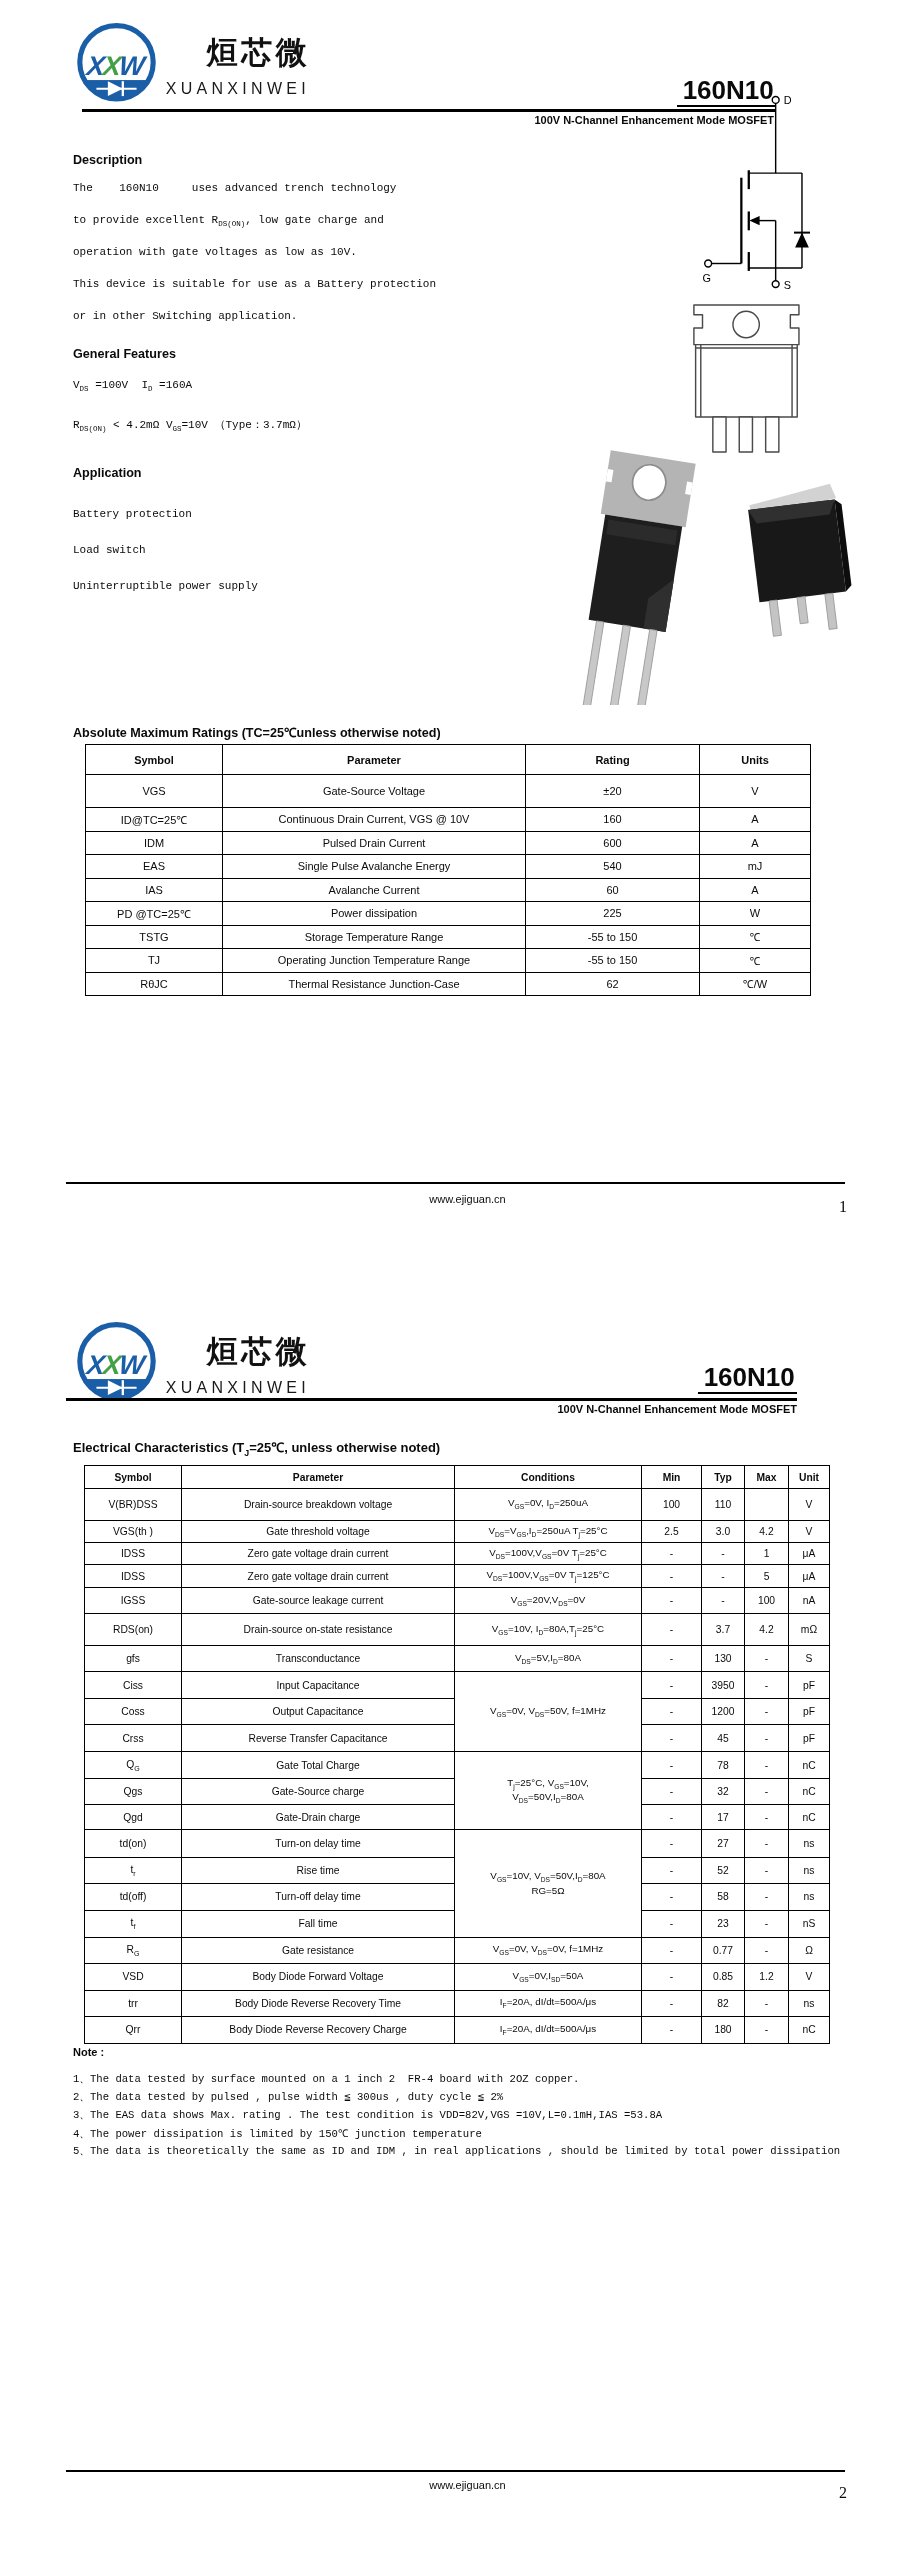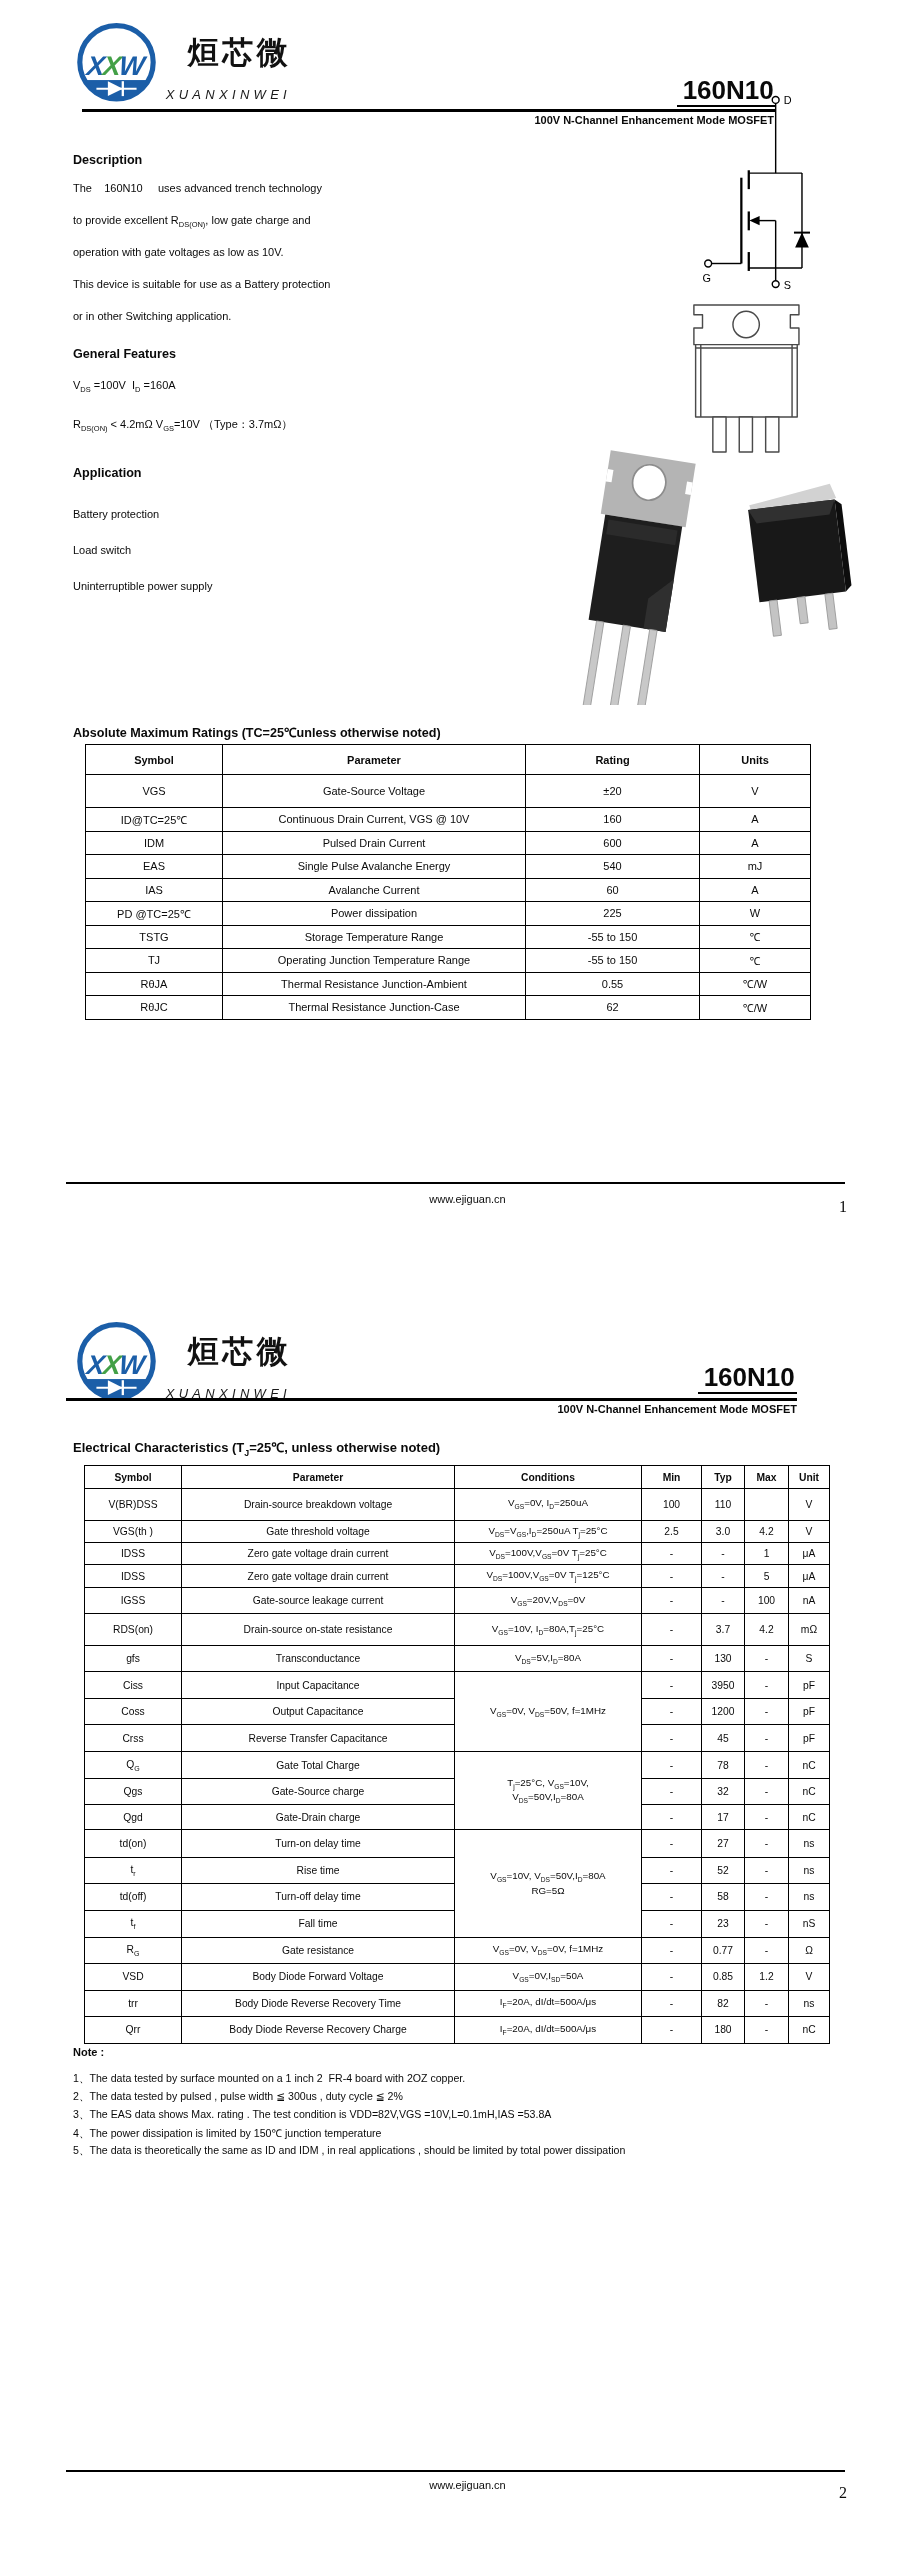--- a/index.html
+++ b/index.html
@@ -5,30 +5,30 @@
   html,body{margin:0;padding:0;background:#ffffff;}
   body{font-family:"Liberation Sans", sans-serif; color:#0a0a0a;}
   #doc{position:relative;width:911px;height:2576px;background:#fff;overflow:hidden;}
   .abs{position:absolute;}
 
   
   .brand{position:absolute;left:73px;display:flex;align-items:flex-start;}
   .brand svg{display:block;}
   .brand-text{margin-left:5.7px;padding-top:16px;text-align:right;}
   .brand-cn{font-size:31px;font-weight:600;letter-spacing:3.4px;line-height:1.0;color:#111;}
-  .brand-en{font-size:13px;letter-spacing:4.3px;color:#1a1a1a;margin-top:19px;font-style:italic;}
+  .brand-en{font-size:16px;letter-spacing:4.3px;color:#1a1a1a;margin-top:12px;}
 
   .part-title{position:absolute;font-size:26px;font-weight:bold;line-height:1;}
   .part-title span{border-bottom:2.3px solid #000;padding:0 2.3px 1.7px 5.7px;display:inline-block;}
   .subtitle{position:absolute;font-size:11px;font-weight:bold;line-height:1.2;}
   .rule{position:absolute;height:2.9px;background:#000;}
 
   .h-section{position:absolute;font-size:12.6px;font-weight:bold;}
   .lines{position:absolute;left:73px;font-size:11px;}
-  .lines .line{white-space:pre-wrap;}
+  .lines .line{white-space:pre-wrap;font-family:Liberation Mono, monospace;}
   #p1-desc-lines .line{height:32px;}
   #p1-gf-lines .line{height:38px;}
   #p1-app-lines .line{height:36px;}
 
   sub{font-size:0.68em;}
 
   .datatable{border-collapse:collapse;table-layout:fixed;border:1.7px solid #000;background:#fff;}
   .datatable th,.datatable td{border:1.1px solid #000;text-align:center;vertical-align:middle;padding:0 2.3px;font-weight:normal;overflow:hidden;}
   .datatable th{font-weight:bold;}
   #amr-table{font-size:11px;}
@@ -233,26 +233,20 @@
             <td>TSTG</td>
             <td>Storage Temperature Range</td>
             <td>-55 to 150</td>
             <td>℃</td>
           </tr>
           <tr style="height: 23.5px;">
             <td>TJ</td>
             <td>Operating Junction Temperature Range</td>
             <td>-55 to 150</td>
             <td>℃</td>
-          </tr>
-          <tr style="height: 23.5px;">
-            <td>RθJA</td>
-            <td>Thermal Resistance Junction-Ambient</td>
-            <td>0.55</td>
-            <td>℃/W</td>
           </tr>
           <tr style="height: 23.5px;">
             <td>RθJC</td>
             <td>Thermal Resistance Junction-Case</td>
             <td>62</td>
             <td>℃/W</td>
           </tr>
         </tbody>
     </table>
   </div>

